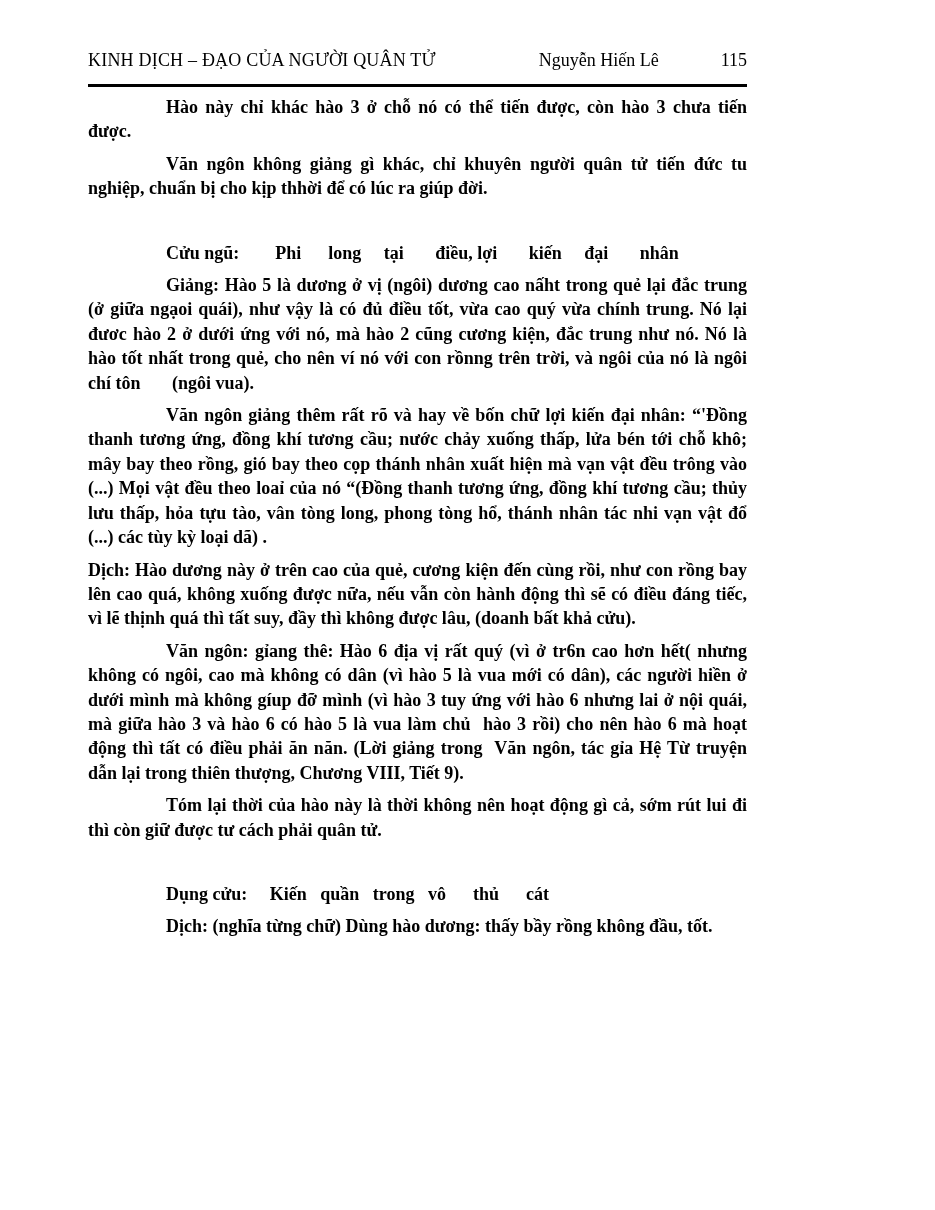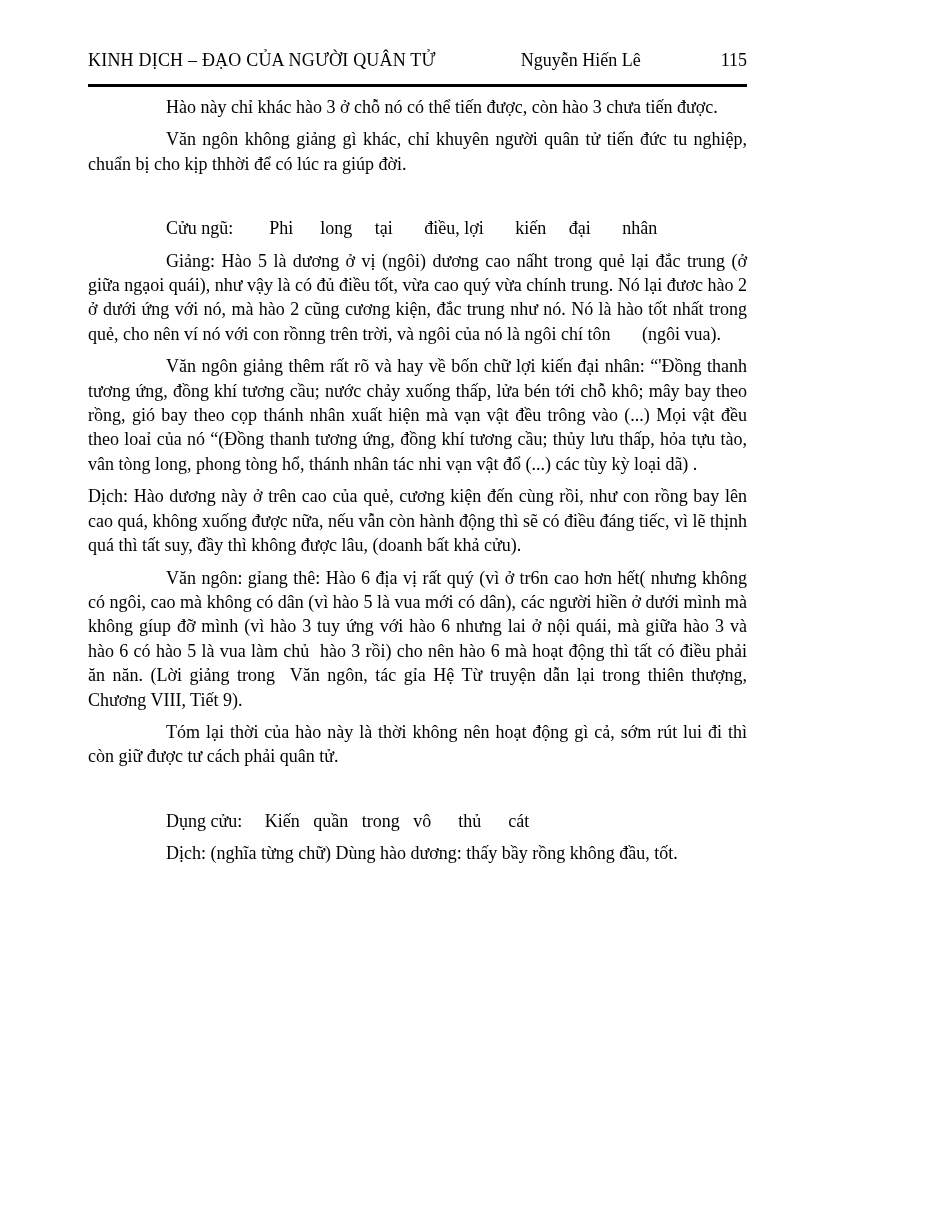--- a/index.html
+++ b/index.html
@@ -19,34 +19,35 @@
     padding: 50px 80px 40px 88px;
   }
   .page-header {
     display: flex;
     align-items: baseline;
     font-size: 18px;
     white-space: nowrap;
   }
   .page-header .title { flex: 1 1 auto; letter-spacing: 0.2px; }
   .page-header .author { margin-left: 26px; }
-  .page-header .pagenum { margin-left: 80px; text-align: right; }
+  .page-header .pagenum { margin-left: 62px; text-align: right; }
   .header-rule {
     border: none;
     border-top: 3px solid #000;
     margin: 13px 0 0 0;
     height: 0;
   }
   .body-text { margin-top: 6px; }
   .body-text p {
     margin: 8px 0 0 0;
     text-align: justify;
     white-space: pre-wrap;
     line-height: 24.4px;
     font-size: 18px;
+    font-weight: bold;
   }
   .body-text p.indent { text-indent: 78px; }
   .body-text p.gap { margin-top: 40px; }
 </style>
 </head>
 <body>
 
 <div class="page">
 
   <div class="page-header">

